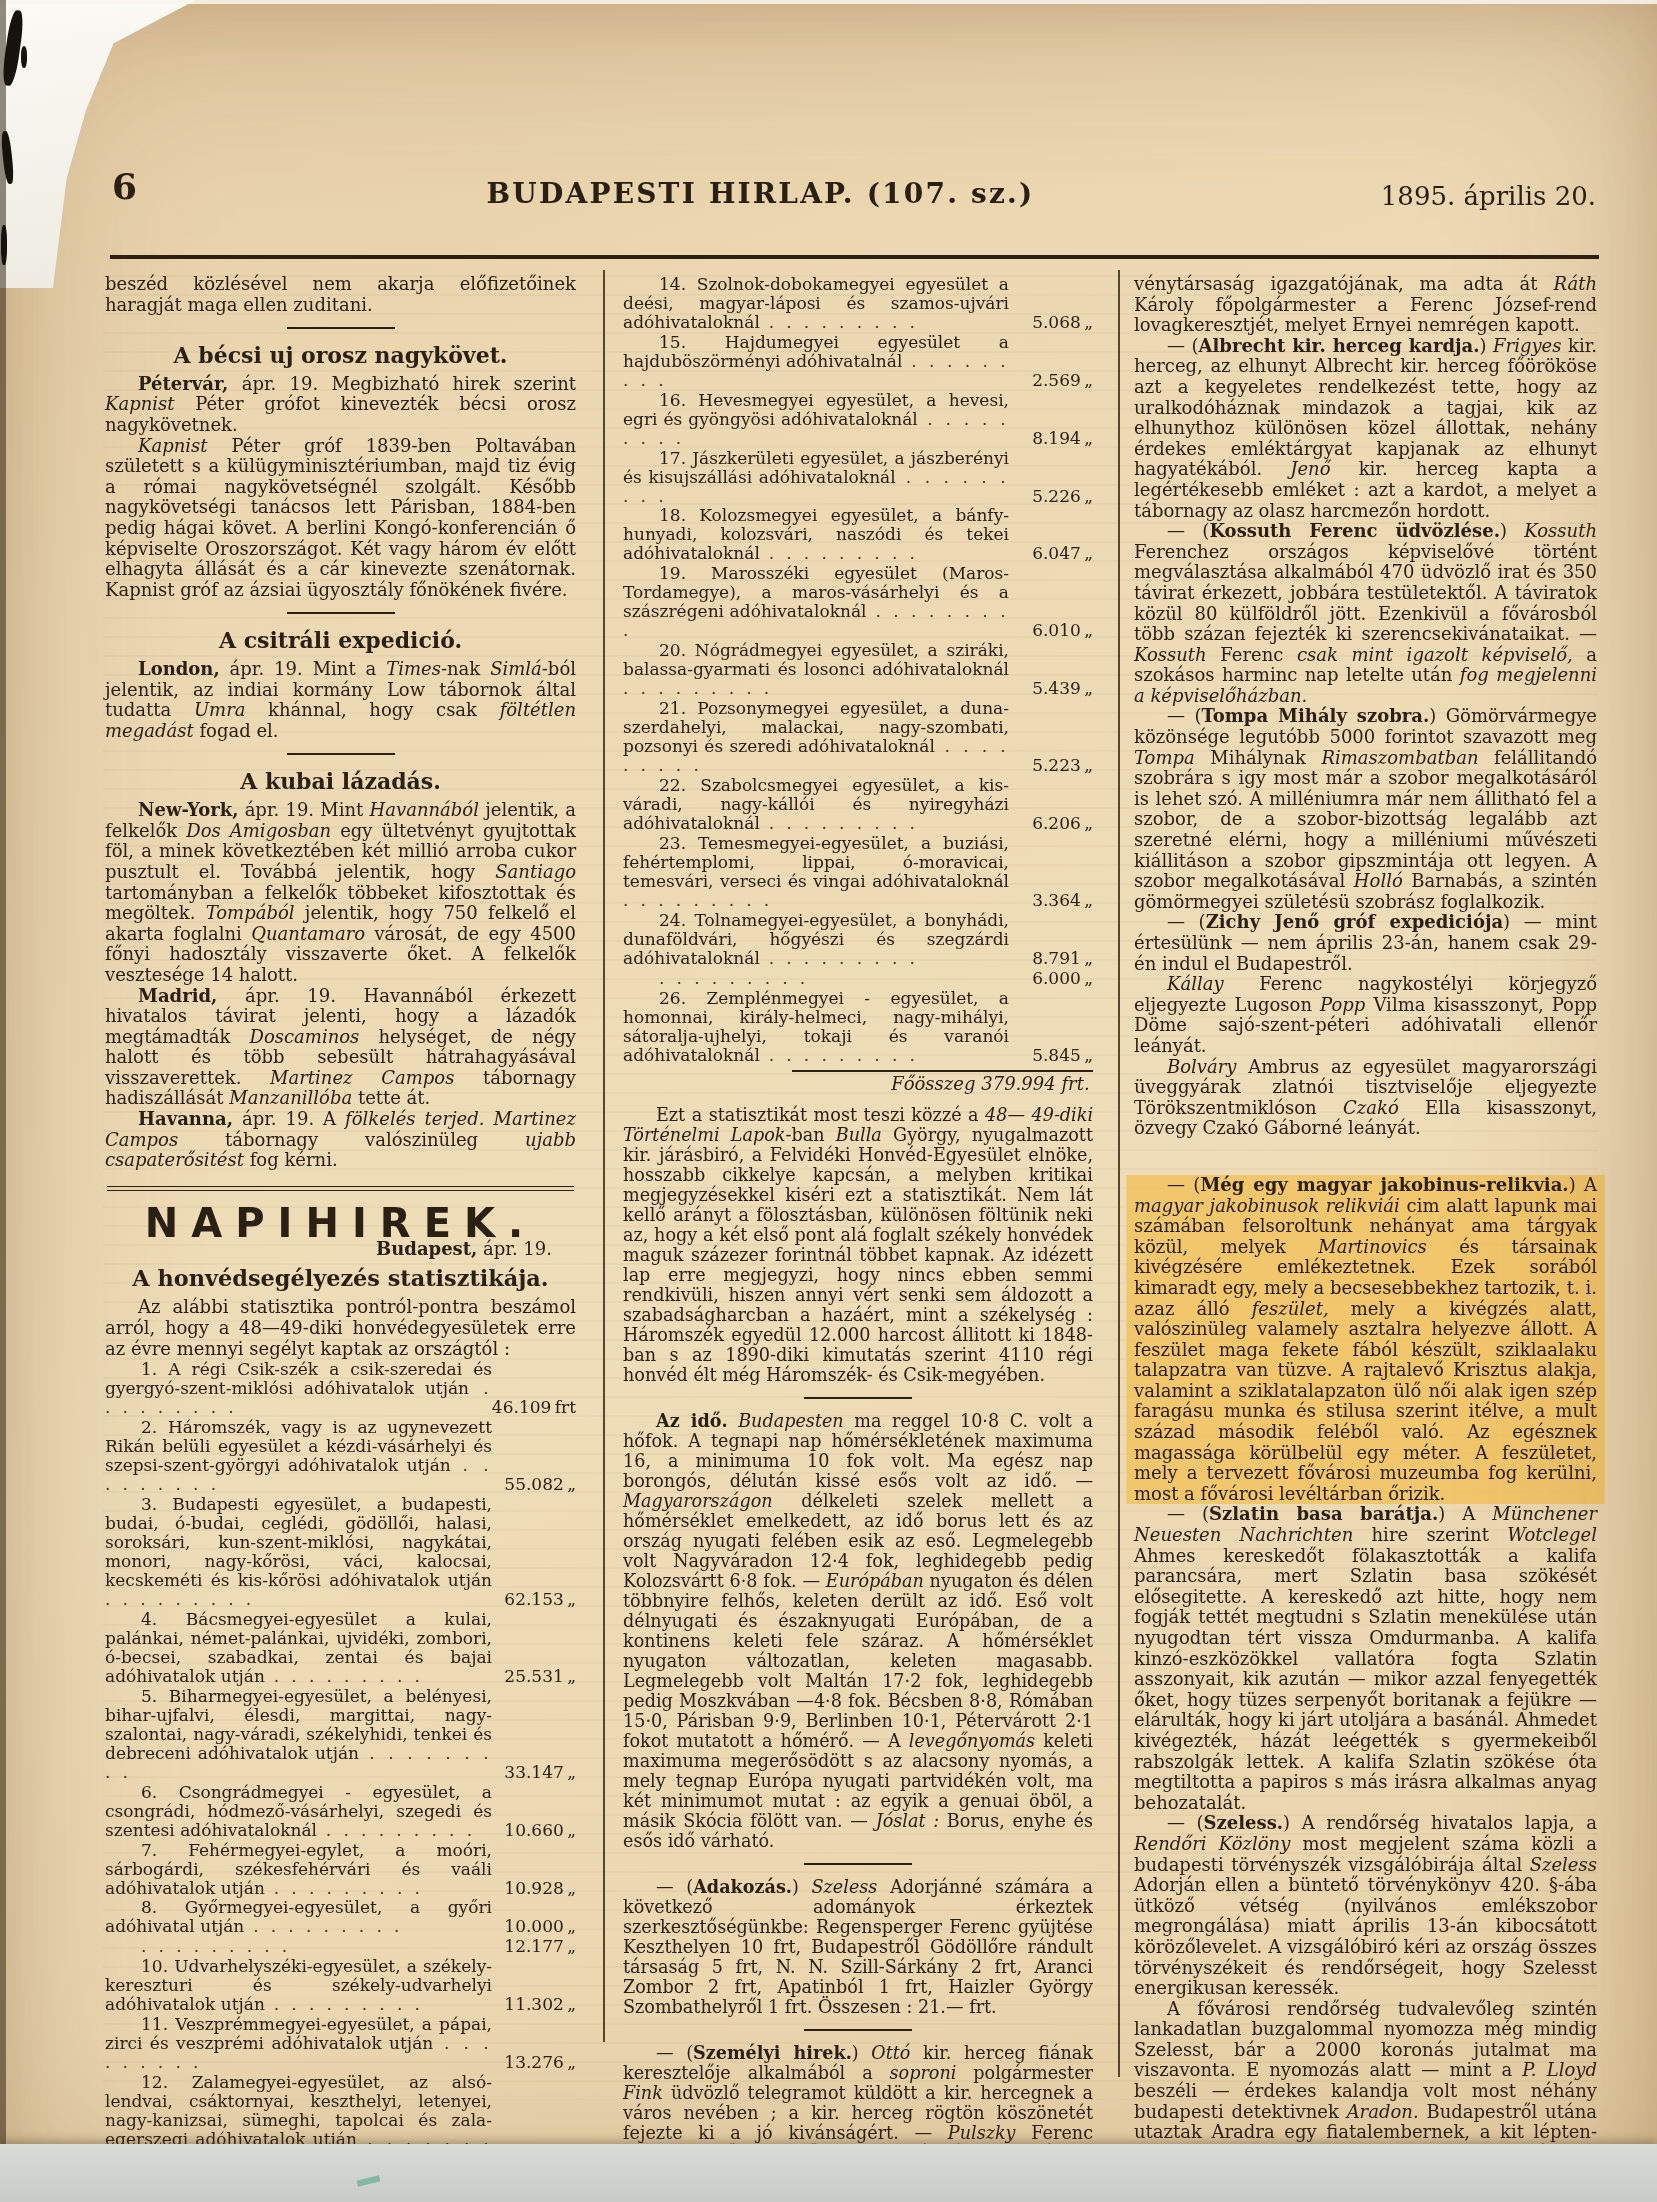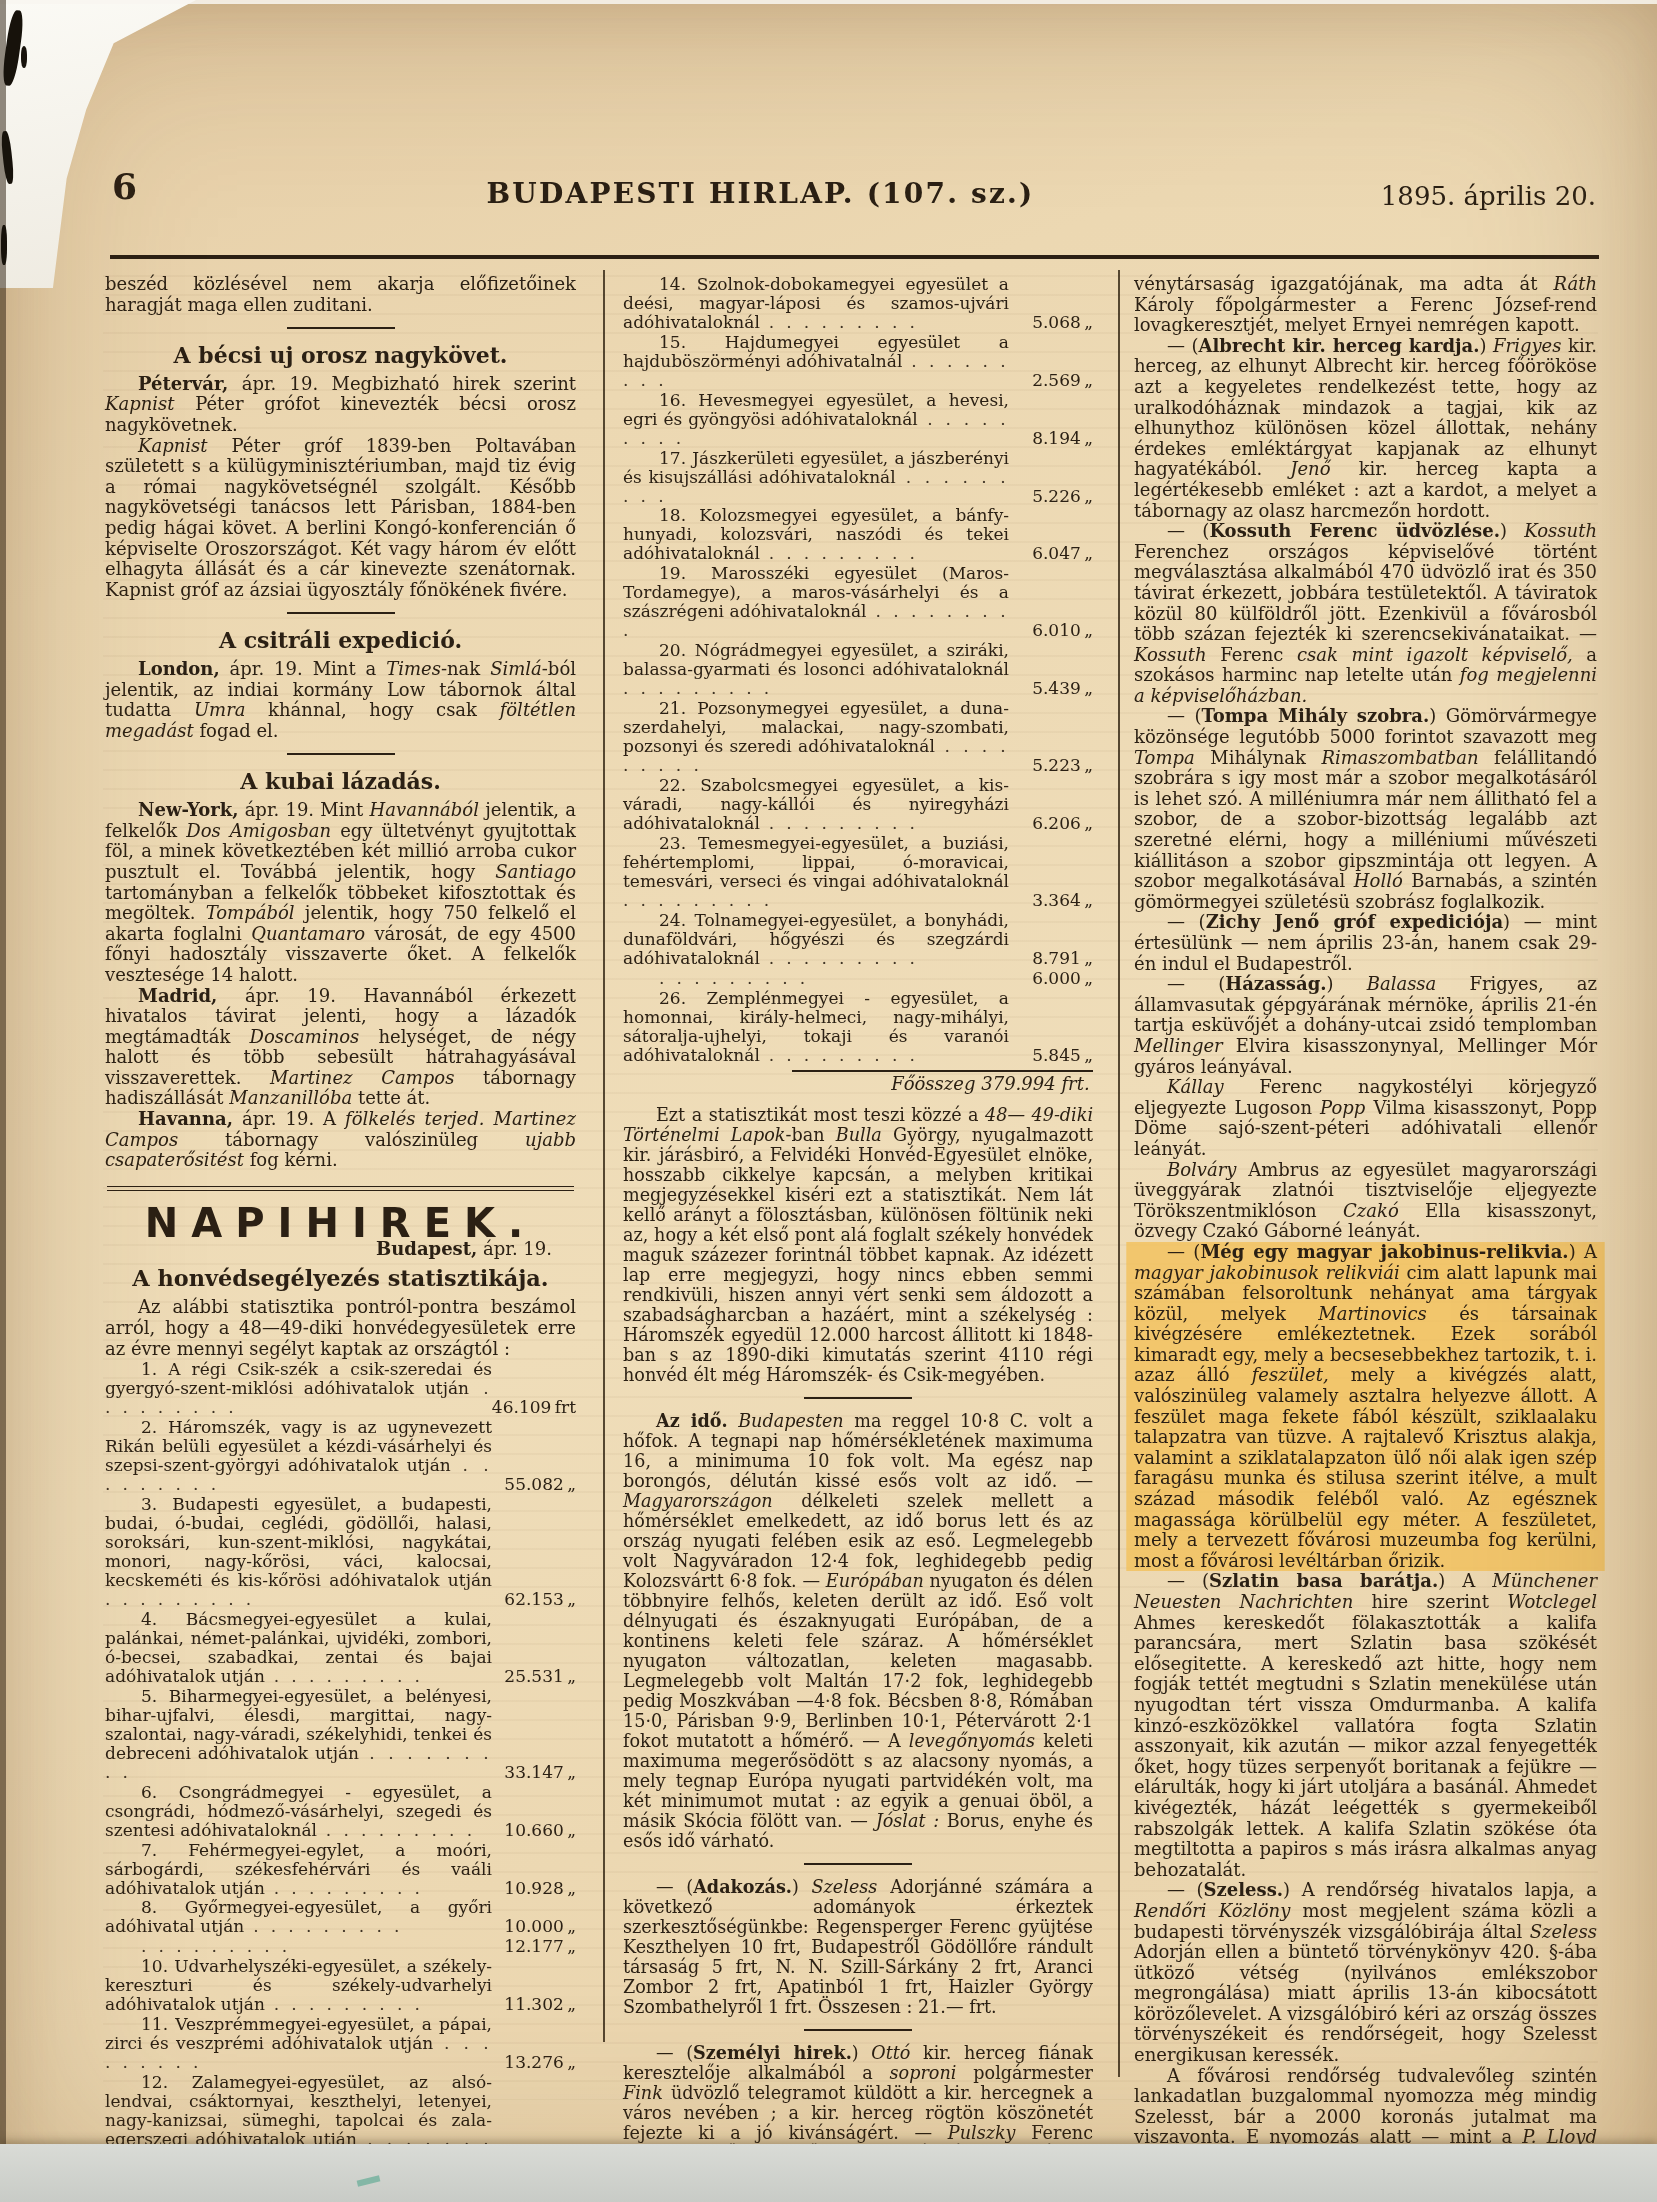--- a/index.html
+++ b/index.html
@@ -34,21 +34,21 @@
   .dateline{text-align:right;padding-right:24px;margin:3.4px 0 5.2px;text-indent:0;}
   .subhead{font-weight:bold;font-size:22.4px;text-align:center;margin:8.6px 0 8.6px;text-indent:0;}
   .rule{width:108px;border-top:2.6px solid var(--ink,#241b10);margin:12px auto;}
   .drule{height:2.6px;border-top:1.7px solid var(--ink,#241b10);border-bottom:1.7px solid var(--ink,#241b10);margin:15.5px 1.7px 10.3px;}
   .item{position:relative;margin:0.9px 0;font-size:17px;line-height:19px;text-indent:36px;padding-right:84px;}
   .dots{letter-spacing:3.4px;opacity:.9;}
   .dots::after{content:" . . . . . . . . .";}
   .amount{position:absolute;right:0;bottom:0;font-size:17px;text-indent:0;}
   .total{font-style:italic;text-align:right;font-size:18px;border-top:2.2px solid var(--ink,#241b10);
         margin:5.2px 0 10.3px 36%;padding:2.6px 3.4px 0 0;text-indent:0;}
-  .hl{background:var(--highlight,rgba(242,192,90,.8));box-shadow:-7.7px 0 0 var(--highlight,rgba(242,192,90,.8)),7.7px 0 0 var(--highlight,rgba(242,192,90,.8));}
+  .hl{background:var(--highlight,rgba(242,192,90,.8));box-shadow:-7.7px 0 0 var(--highlight,rgba(242,192,90,.8)),7.7px 0 0 var(--highlight,rgba(242,192,90,.8));margin-top:36px;}
   
   .tear{position:absolute;left:0;top:0;width:196px;height:288px;z-index:6;
         background:linear-gradient(170deg,#fbfaf5,#eeeae0);
         clip-path:polygon(0 0,100% 0,58% 15%,44% 38%,34% 62%,27% 100%,0 100%);}
   .top-edge{position:absolute;left:0;right:0;top:0;height:4.3px;background:rgba(248,246,240,.85);z-index:6;}
   .left-edge{position:absolute;left:0;top:0;width:6px;height:2151px;background:rgba(40,25,10,.5);z-index:7;}
   .mark{position:absolute;background:#17120b;border-radius:40%;z-index:8;}
   #m1{left:6px;top:10.3px;width:13.8px;height:76px;transform:rotate(8deg);}
   #m2{left:2.6px;top:131px;width:8.6px;height:53px;transform:rotate(-6deg);}
   #m3{left:20.6px;top:46px;width:6.9px;height:22.4px;}
@@ -127,21 +127,20 @@
       <p class="para">— (<b>Adakozás.</b>) <i>Szeless</i> Adorjánné számára a következő adományok érkeztek szerkesztőségünkbe: Regensperger Ferenc gyüjtése Keszthelyen 10 frt, Budapestről Gödöllőre rándult társaság 5 frt, N. N. Szill-Sárkány 2 frt, Aranci Zombor 2 frt, Apatinból 1 frt, Haizler György Szombathelyről 1 frt. Összesen : 21.— frt.</p>
       <div class="rule"></div>
       <p class="para">— (<b>Személyi hirek.</b>) <i>Ottó</i> kir. herceg fiának keresztelője alkalmából a <i>soproni</i> polgármester <i>Fink</i> üdvözlő telegramot küldött a kir. hercegnek a város nevében ; a kir. herceg rögtön köszönetét fejezte ki a jó kivánságért. — <i>Pulszky</i> Ferenc muzeumi főfelügyelő Olaszországból visszatért a fővárosba. — A király, személye körüli minisztere előterjesztése folytán,  Sándor 12-dik dsidásezredbeli őrnagynak és törvényes utódainak a magyar nemességet dijmentesen adományozta. —  Gyulának, a Belvárosi Takarékpénztár Rész-</p>
     </div>
   <div class="col" id="col2">
       <p class="para noindent">vénytársaság igazgatójának, ma adta át <i>Ráth</i> Károly főpolgármester a Ferenc József-rend lovagkeresztjét, melyet Ernyei nemrégen kapott.</p>
       <p class="para">— (<b>Albrecht kir. herceg kardja.</b>) <i>Frigyes</i> kir. herceg, az elhunyt Albrecht kir. herceg főörököse azt a kegyeletes rendelkezést tette, hogy az uralkodóháznak mindazok a tagjai, kik az elhunythoz különösen közel állottak, nehány érdekes emléktárgyat kapjanak az elhunyt hagyatékából. <i>Jenő</i> kir. herceg kapta a legértékesebb emléket : azt a kardot, a melyet a tábornagy az olasz harcmezőn hordott.</p>
       <p class="para">— (<b>Kossuth Ferenc üdvözlése.</b>) <i>Kossuth</i> Ferenchez országos képviselővé történt megválasztása alkalmából 470 üdvözlő irat és 350 távirat érkezett, jobbára testületektől. A táviratok közül 80 külföldről jött. Ezenkivül a fővárosból több százan fejezték ki szerencsekivánataikat. — <i>Kossuth</i> Ferenc <i>csak mint igazolt képviselő,</i> a szokásos harminc nap letelte után <i>fog megjelenni a képviselőházban.</i></p>
       <p class="para">— (<b>Tompa Mihály szobra.</b>) Gömörvármegye közönsége legutóbb 5000 forintot szavazott meg <i>Tompa</i> Mihálynak <i>Rimaszombatban</i> felállitandó szobrára s igy most már a szobor megalkotásáról is lehet szó. A milléniumra már nem állitható fel a szobor, de a szobor-bizottság legalább azt szeretné elérni, hogy a milléniumi művészeti kiállitáson a szobor gipszmintája ott legyen. A szobor megalkotásával <i>Holló</i> Barnabás, a szintén gömörmegyei születésü szobrász foglalkozik.</p>
       <p class="para">— (<b>Zichy Jenő gróf expediciója</b>) — mint értesülünk — nem április 23-án, hanem csak 29-én indul el Budapestről.</p>
-      <p class="para">— (<b>Házasság.</b>) <i>Balassa</i> Frigyes, az államvasutak gépgyárának mérnöke, április 21-én tartja esküvőjét a dohány-utcai zsidó templomban <i>Mellinger</i> Elvira kisasszonynyal, Mellinger Mór gyáros leányával.</p>
       <p class="para"><i>Kállay</i> Ferenc nagykostélyi körjegyző eljegyezte Lugoson <i>Popp</i> Vilma kisasszonyt, Popp Döme sajó-szent-péteri adóhivatali ellenőr leányát.</p>
       <p class="para"><i>Bolváry</i> Ambrus az egyesület magyarországi üveggyárak zlatnói tisztviselője eljegyezte Törökszentmiklóson <i>Czakó</i> Ella kisasszonyt, özvegy Czakó Gáborné leányát.</p>
       <p class="para hl">— (<b>Még egy magyar jakobinus-relikvia.</b>) A <i>magyar jakobinusok relikviái</i> cim alatt lapunk mai számában felsoroltunk nehányat ama tárgyak közül, melyek <i>Martinovics</i> és társainak kivégzésére emlékeztetnek. Ezek sorából kimaradt egy, mely a becsesebbekhez tartozik, t. i. azaz álló <i>feszület,</i> mely a kivégzés alatt, valószinüleg valamely asztalra helyezve állott. A feszület maga fekete fából készült, sziklaalaku talapzatra van tüzve. A rajtalevő Krisztus alakja, valamint a sziklatalapzaton ülő női alak igen szép faragásu munka és stilusa szerint itélve, a mult század második feléből való. Az egésznek magassága körülbelül egy méter. A feszületet, mely a tervezett fővárosi muzeumba fog kerülni, most a fővárosi levéltárban őrizik.</p>
       <p class="para">— (<b>Szlatin basa barátja.</b>) A <i>Münchener Neuesten Nachrichten</i> hire szerint <i>Wotclegel</i> Ahmes kereskedőt fölakasztották a kalifa parancsára, mert Szlatin basa szökését elősegitette. A kereskedő azt hitte, hogy nem fogják tettét megtudni s Szlatin menekülése után nyugodtan tért vissza Omdurmanba. A kalifa kinzó-eszközökkel vallatóra fogta Szlatin asszonyait, kik azután — mikor azzal fenyegették őket, hogy tüzes serpenyőt boritanak a fejükre — elárulták, hogy ki járt utoljára a basánál. Ahmedet kivégezték, házát leégették s gyermekeiből rabszolgák lettek. A kalifa Szlatin szökése óta megtiltotta a papiros s más irásra alkalmas anyag behozatalát.</p>
       <p class="para">— (<b>Szeless.</b>) A rendőrség hivatalos lapja, a <i>Rendőri Közlöny</i> most megjelent száma közli a budapesti törvényszék vizsgálóbirája által <i>Szeless</i> Adorján ellen a büntető törvénykönyv 420. §-ába ütköző vétség (nyilvános emlékszobor megrongálása) miatt április 13-án kibocsátott körözőlevelet. A vizsgálóbiró kéri az ország összes törvényszékeit és rendőrségeit, hogy Szelesst energikusan keressék.</p>
       <p class="para">A fővárosi rendőrség tudvalevőleg szintén lankadatlan buzgalommal nyomozza még mindig Szelesst, bár a 2000 koronás jutalmat ma viszavonta. E nyomozás alatt — mint a <i>P. Lloyd</i> beszéli — érdekes kalandja volt most néhány budapesti detektivnek <i>Aradon.</i> Budapestről utána utaztak Aradra egy fiatalembernek, a kit lépten-nyomon követtek, mert hasonlit némileg Szelesshez. Végre, mikor már nagyon gyanusnak tetszett az ismeretlen idegen, igazolásra szólitották fel őt. Ekkor az idegen kimutatta, hogy ő teljesen ártatlan bizt-tso</p>
     </div>
 
   <div class="tear"></div>
   <div class="top-edge"></div>

